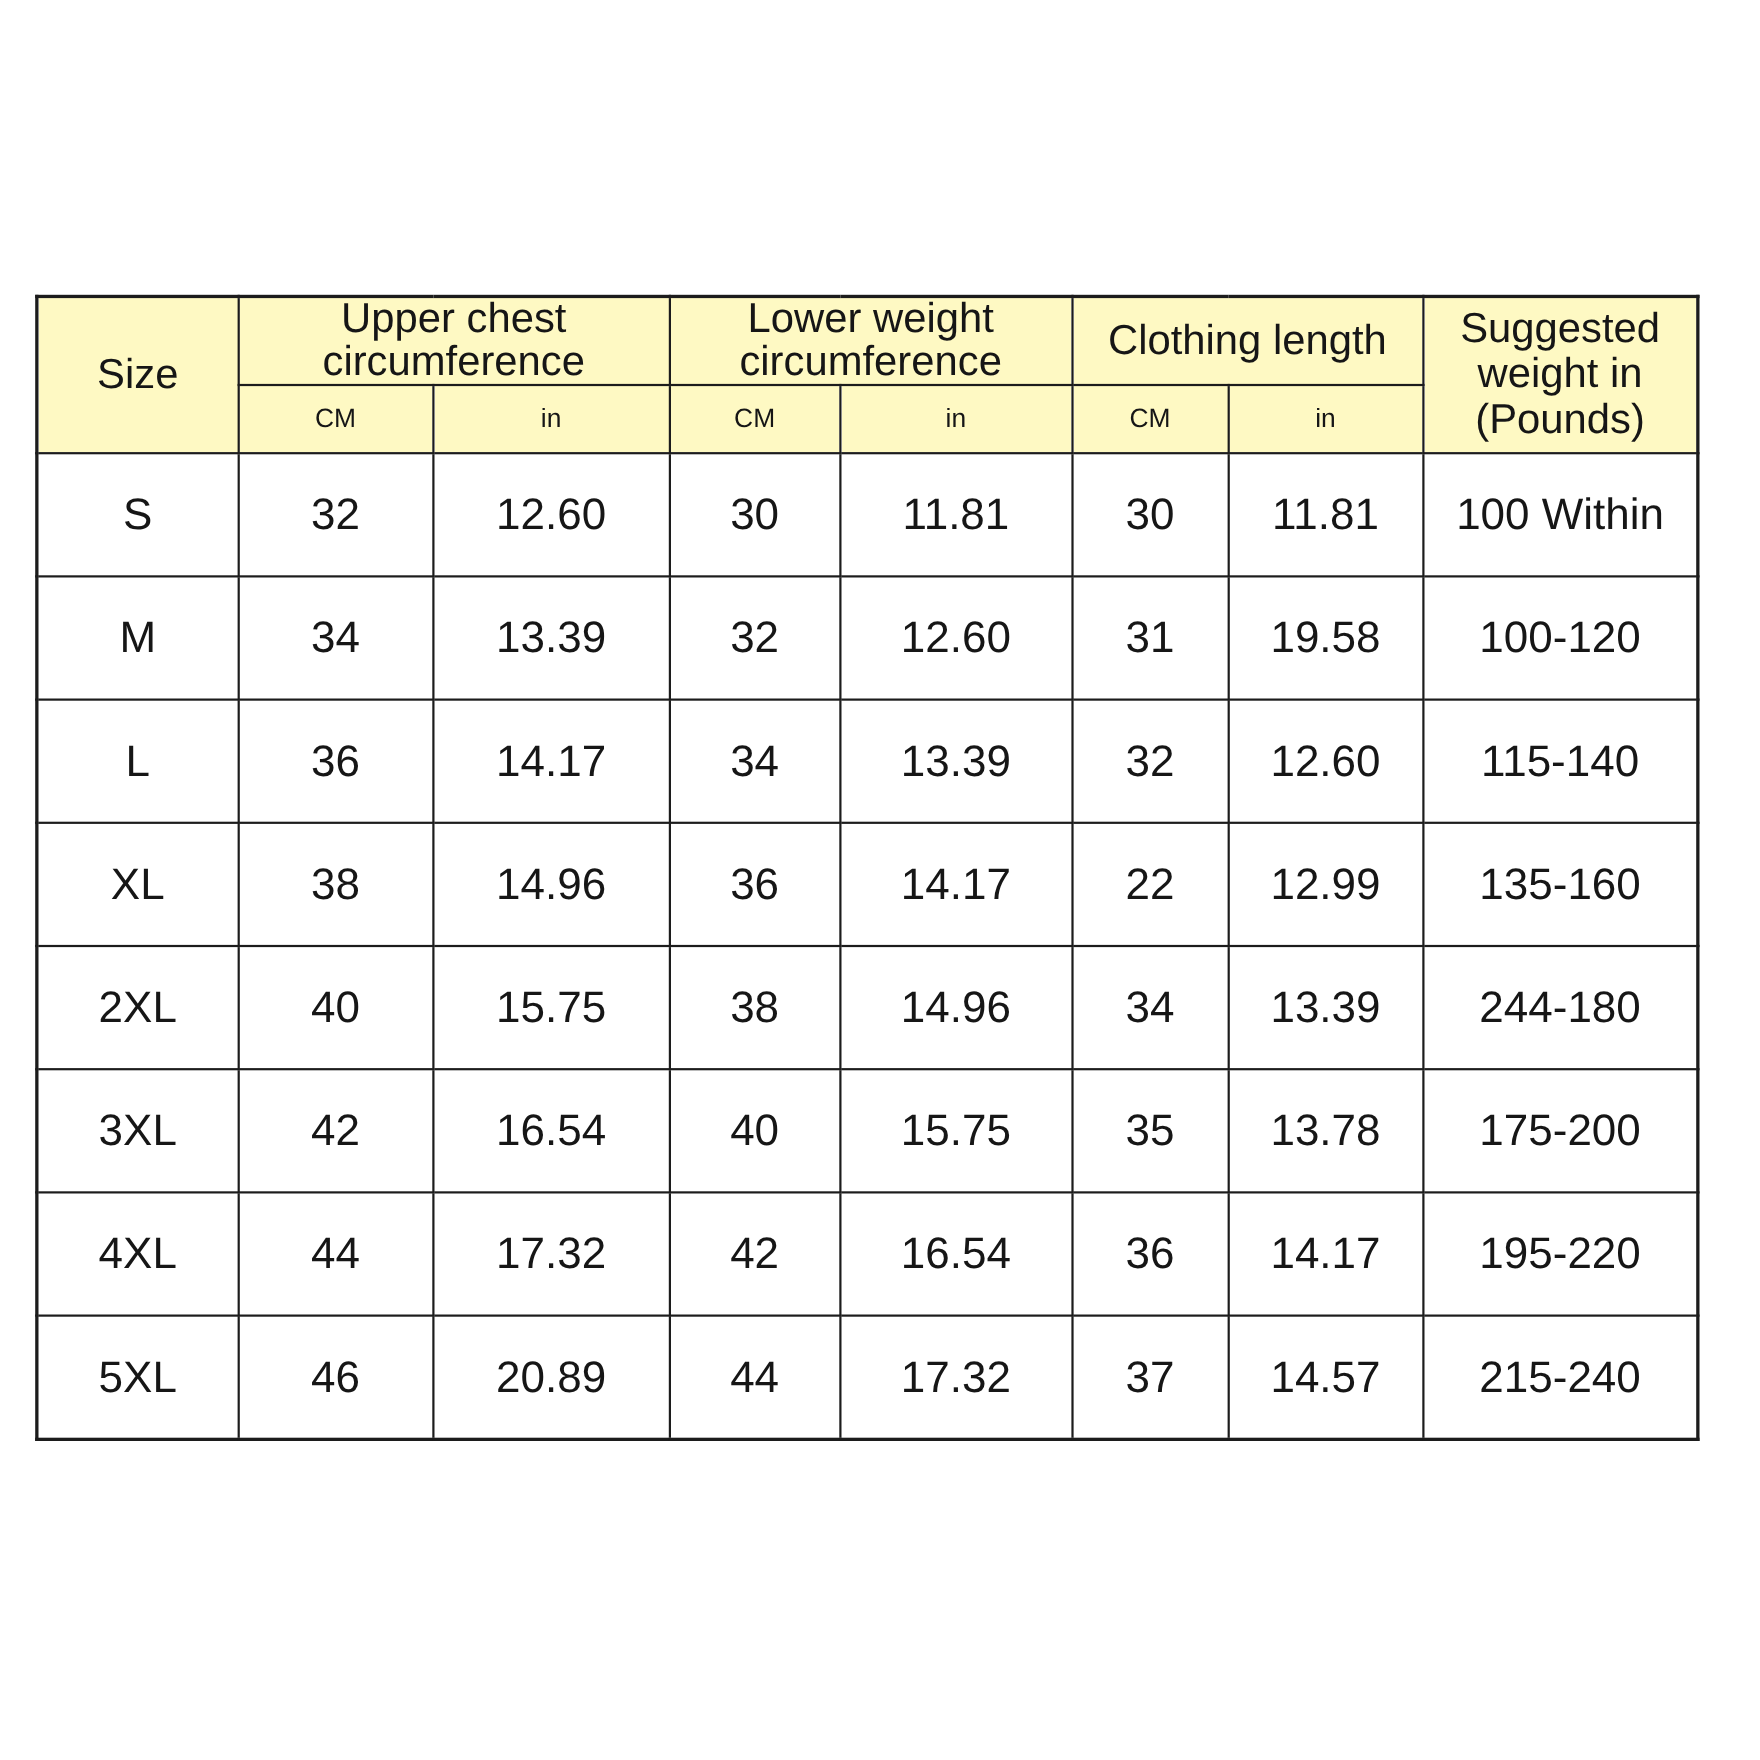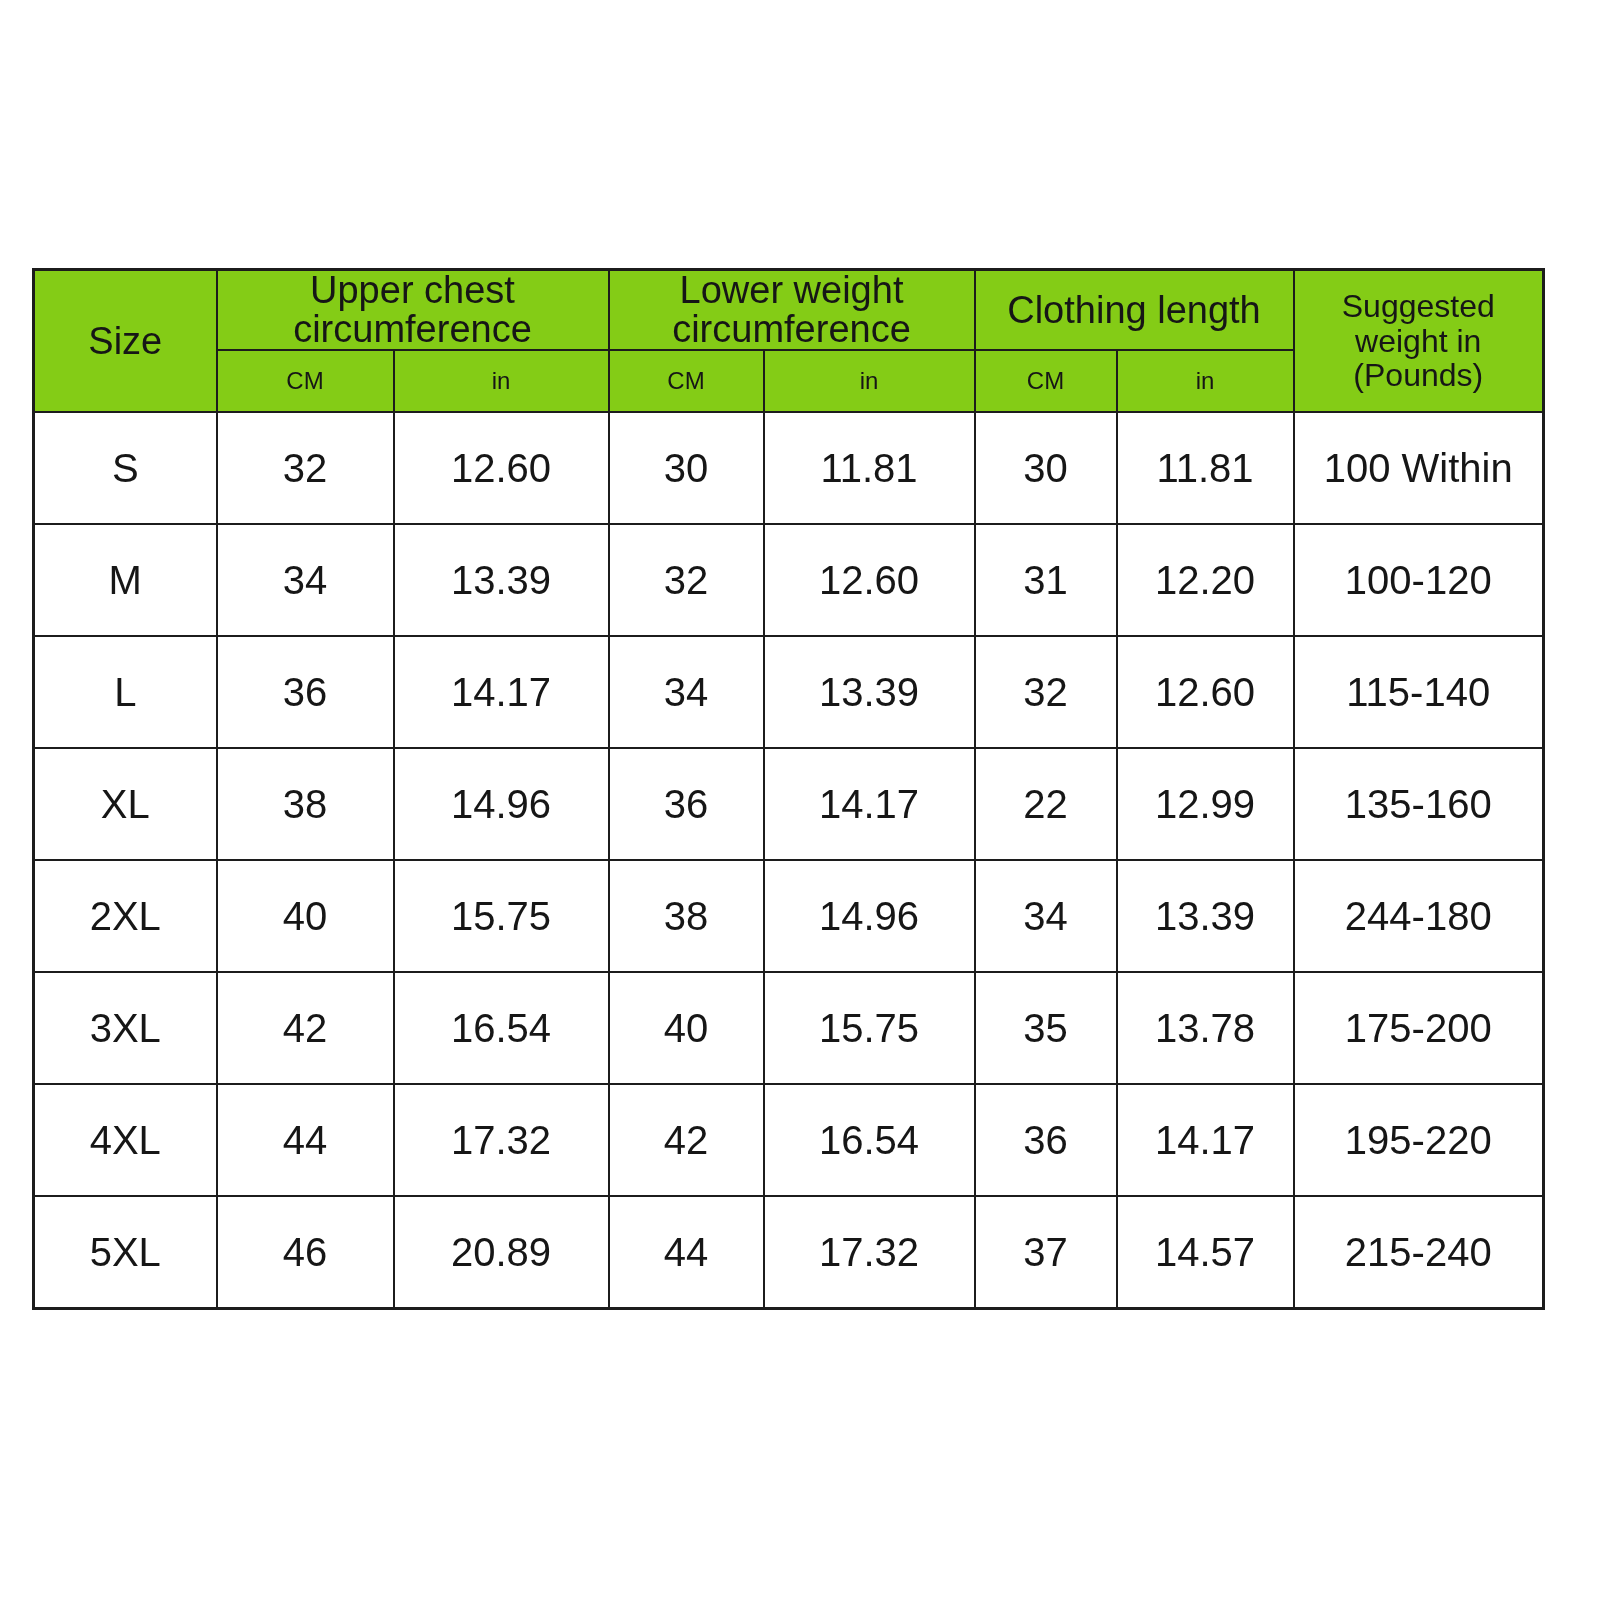--- a/index.html
+++ b/index.html
@@ -29,21 +29,21 @@
   table.size-chart th,
   table.size-chart td {
     border: 2px solid #1c1c1c;
     text-align: center;
     vertical-align: middle;
     font-weight: normal;
     padding: 0;
     overflow: hidden;
   }
   thead th {
-    background: #84cc16;
+    background: #fef9c3;
     margin-top: 28px;
   }
   tr.group-row th {
     height: 78px;
     font-size: 38px;
     line-height: 1.02;
   }
   tr.sub-row th {
     height: 60px;
     font-size: 24px;
@@ -53,21 +53,21 @@
     font-size: 40px;
     background: #ffffff;
   }
   .wrap-narrow {
     max-width: 300px;
     margin: 0 auto;
   }
   .wrap-weight {
     max-width: 210px;
     margin: 0 auto;
-    font-size: 32px;
+    font-size: 38px;
     line-height: 1.08;
   }
   th.size-head {
     font-size: 40px;
   }
 </style>
 </head>
 <body>
 
 <div class="stage">
@@ -116,21 +116,21 @@
           <td>11.81</td>
           <td>100 Within</td>
         </tr>
         <tr>
           <td>M</td>
           <td>34</td>
           <td>13.39</td>
           <td>32</td>
           <td>12.60</td>
           <td>31</td>
-          <td>12.20</td>
+          <td>19.58</td>
           <td>100-120</td>
         </tr>
         <tr>
           <td>L</td>
           <td>36</td>
           <td>14.17</td>
           <td>34</td>
           <td>13.39</td>
           <td>32</td>
           <td>12.60</td>

